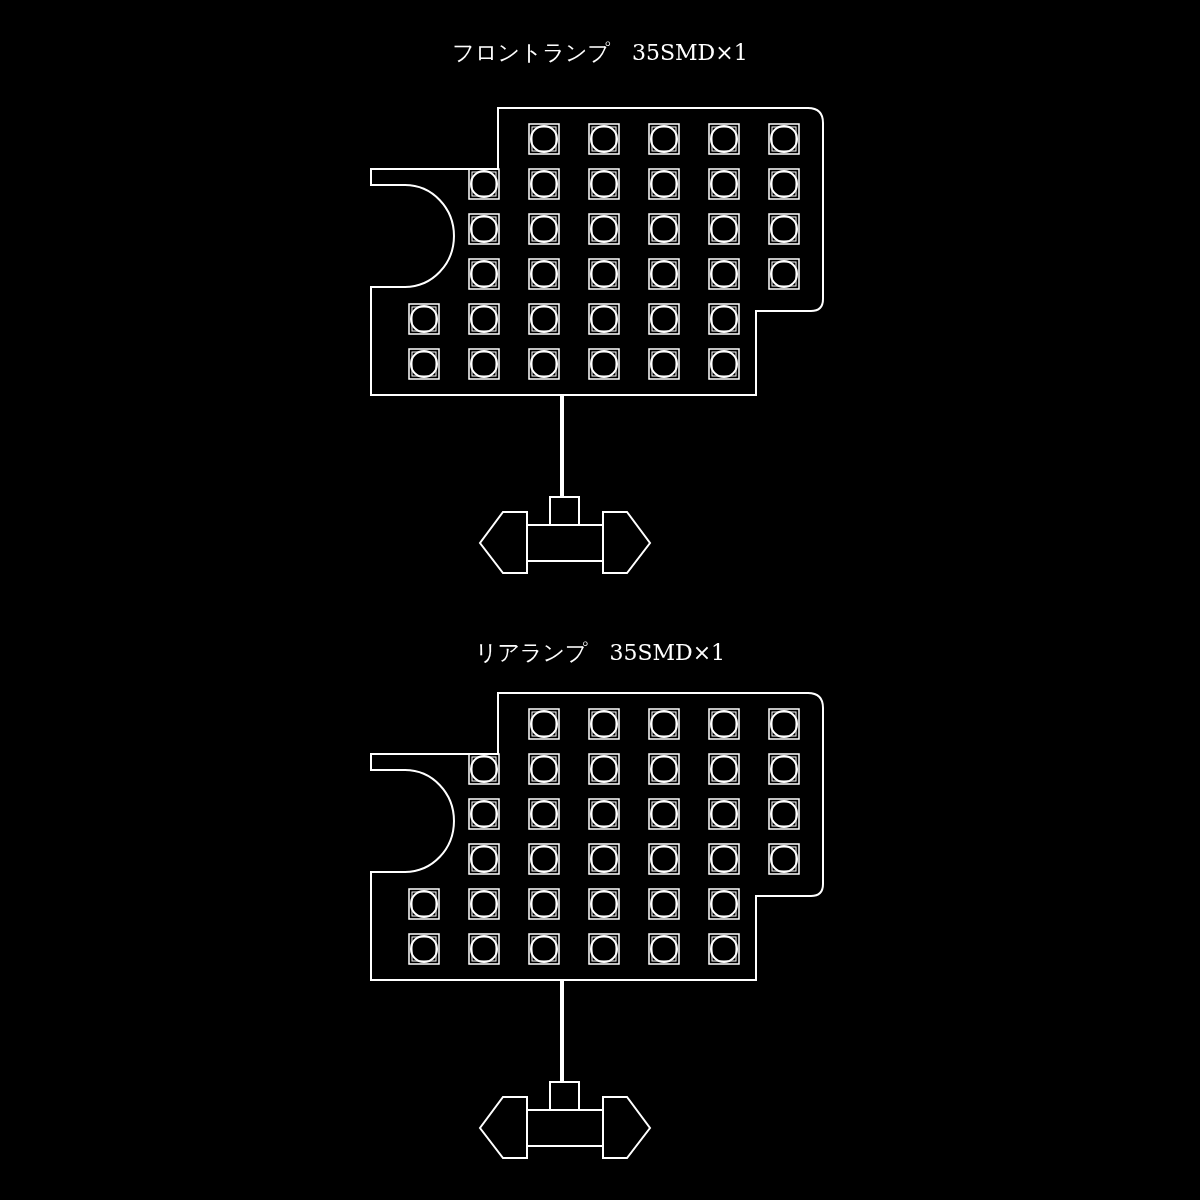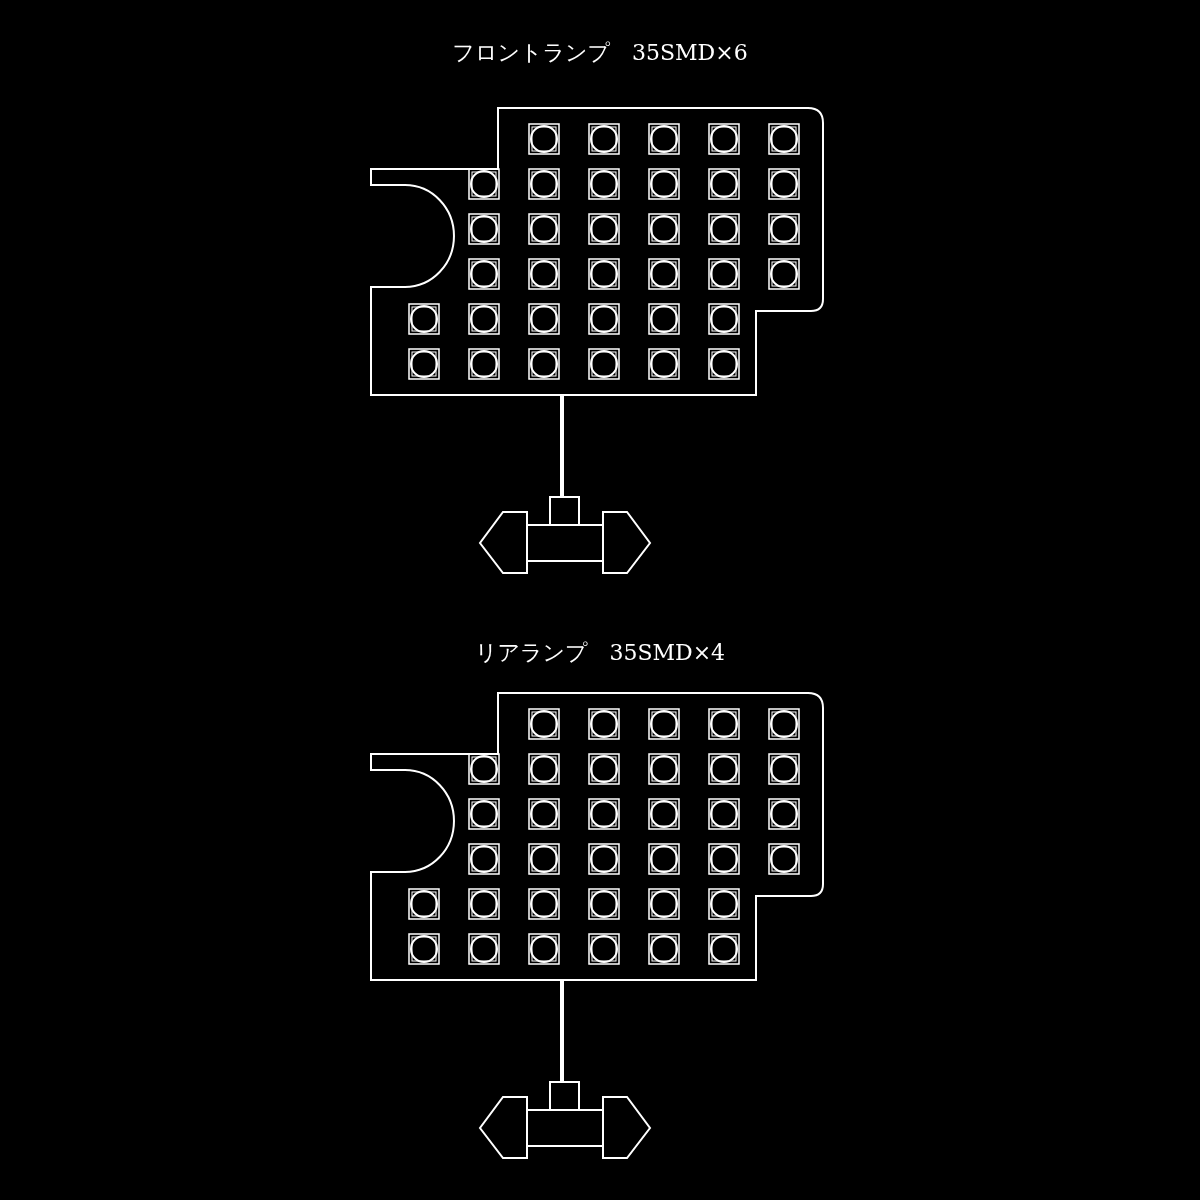--- a/index.html
+++ b/index.html
@@ -11,22 +11,22 @@
     }
     svg.diagram { position: absolute; left: 0; top: 0; }
     .stroke { fill: none; stroke: #fff; stroke-width: 2; }
     .led-sq { fill: none; stroke: #fff; stroke-width: 1.5; }
     .led-inner { fill: none; stroke: #fff; stroke-width: 1; }
     .led-c { fill: none; stroke: #fff; stroke-width: 2; }
   </style>
 </head>
 <body>
 
-<div class="title" style="top:38px;">フロントランプ　35SMD×6</div>
-<div class="title" style="top:638px;">リアランプ　35SMD×4</div>
+<div class="title" style="top:38px;">フロントランプ　35SMD×1</div>
+<div class="title" style="top:638px;">リアランプ　35SMD×1</div>
 
 <svg class="diagram" width="1200" height="1200" viewBox="0 0 1200 1200">
   <g id="board-front" transform="translate(0,0)">
       <path d="M498,108 L808,108 Q823,108 823,123 L823,299 Q823,311 811,311 L756,311 L756,395 L371,395 L371,287 L405,287 A49,51 0 0 0 405,185 L371,185 L371,169 L498,169 Z" class="stroke"></path>
       <g>
         <rect x="529" y="124" width="30" height="30" class="led-sq"></rect>
         <rect x="532" y="127" width="24" height="24" class="led-inner"></rect>
         <circle cx="544" cy="139" r="13" class="led-c"></circle>
       </g>
       <g>

